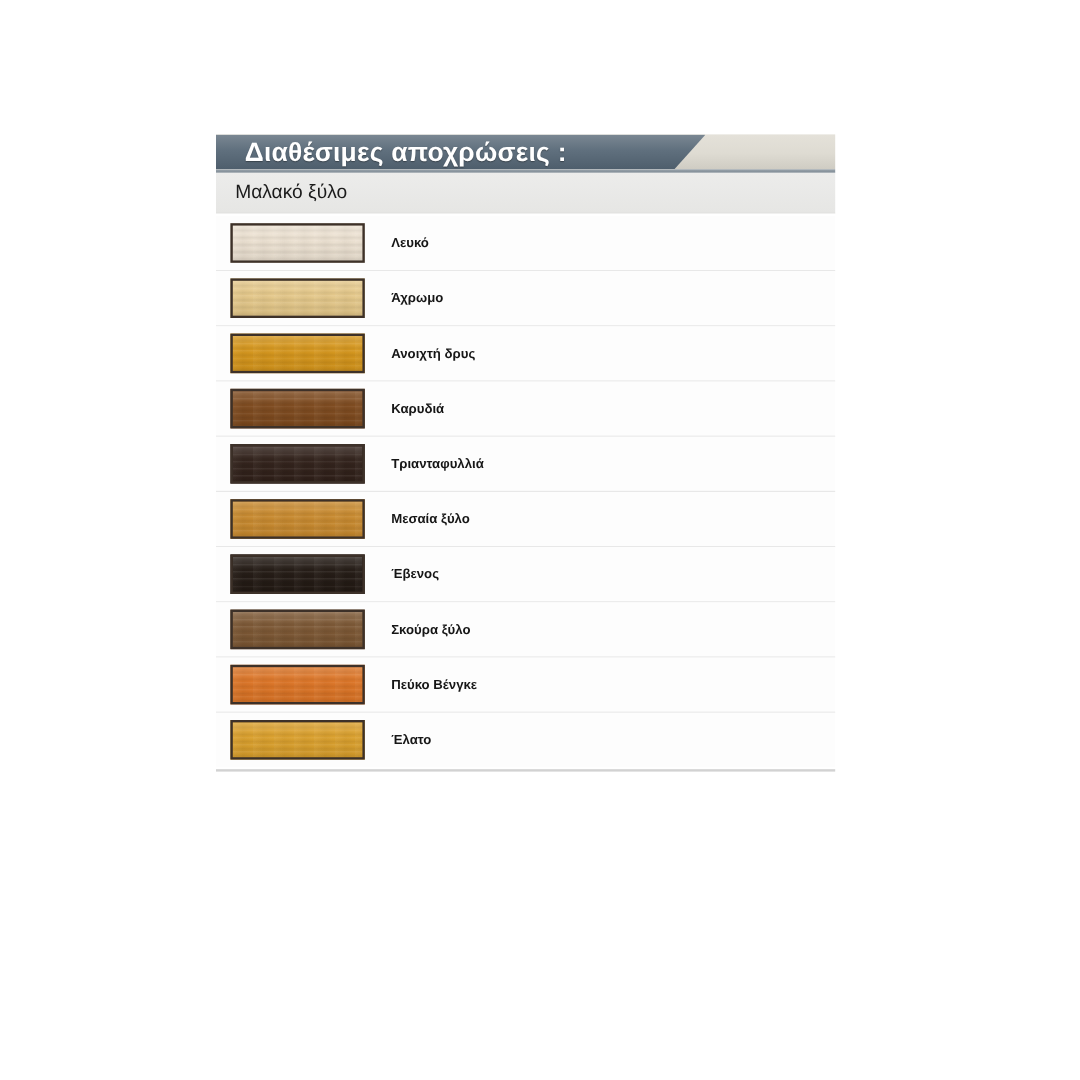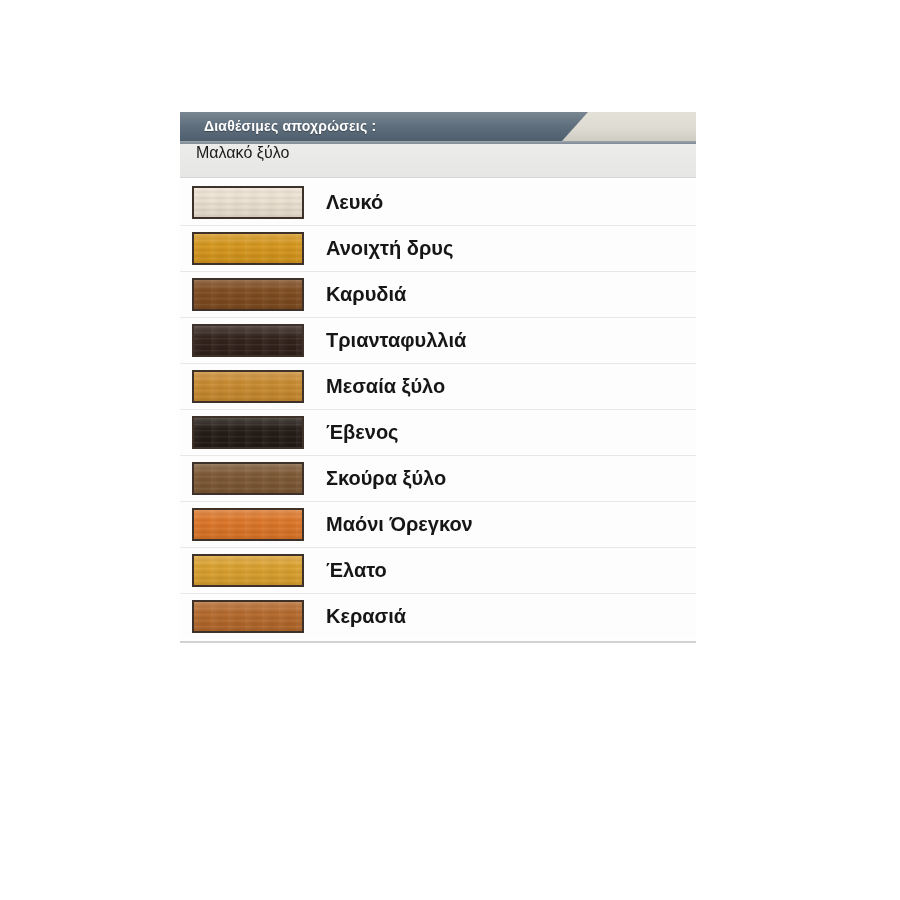--- a/index.html
+++ b/index.html
@@ -38,37 +38,38 @@
     background: linear-gradient(to bottom, #7b8893 0%, #60707e 45%, #4e5e6c 100%);
     clip-path: polygon(0 0, 100% 0, calc(100% - 26px) 100%, 0 100%);
   }
   .header-title {
     position: absolute;
     left: 24px;
     top: 0;
     height: 29px;
     line-height: 29px;
     color: #ffffff;
-    font-size: 14px;
+    font-size: 22px;
     font-weight: bold;
     letter-spacing: 0.2px;
     white-space: nowrap;
     text-shadow: 0 1px 1px rgba(0,0,0,0.35);
   }
   .header-underline {
     height: 3px;
     background: linear-gradient(to bottom, #9aa4ac 0%, #7e8a94 100%);
   }
 
   
   .subheader {
     height: 33px;
     background: linear-gradient(to bottom, #ececeb 0%, #e6e6e4 100%);
     border-bottom: 1px solid #d7d7d4;
     display: flex;
+    align-items: center;
   }
   .subheader-label {
     padding-left: 16px;
     font-size: 16px;
     color: #1b1b1b;
     font-weight: normal;
     white-space: nowrap;
   }
 
   
@@ -121,21 +122,21 @@
   .swatch .sheen {
     position: absolute;
     inset: 0;
     background: linear-gradient(to bottom,
       rgba(255,255,255,0.18) 0%,
       rgba(255,255,255,0.02) 38%,
       rgba(0,0,0,0.06) 100%);
     pointer-events: none;
   }
   .shade-label {
-    font-size: 20px;
+    font-size: 11px;
     font-weight: bold;
     color: #161616;
     white-space: nowrap;
     padding-left: 16px;
   }
 
   .list-bottom-rule {
     height: 2px;
     background: #d2d2d2;
     margin-top: 2px;
@@ -161,20 +162,29 @@
         <div class="swatch-cell">
           <div class="swatch" style="background: rgb(237, 226, 210);">
             <div class="grain"></div>
             <div class="sheen"></div>
           </div>
         </div>
         <span class="shade-label">Λευκό</span>
       </div>
       <div class="row">
         <div class="swatch-cell">
+          <div class="swatch" style="background: rgb(230, 201, 138);">
+            <div class="grain"></div>
+            <div class="sheen"></div>
+          </div>
+        </div>
+        <span class="shade-label">Άχρωμο</span>
+      </div>
+      <div class="row">
+        <div class="swatch-cell">
           <div class="swatch" style="background: rgb(214, 150, 27);">
             <div class="grain"></div>
             <div class="sheen"></div>
           </div>
         </div>
         <span class="shade-label">Ανοιχτή δρυς</span>
       </div>
       <div class="row">
         <div class="swatch-cell">
           <div class="swatch" style="background: rgb(126, 74, 30);">
@@ -220,36 +230,27 @@
         </div>
         <span class="shade-label">Σκούρα ξύλο</span>
       </div>
       <div class="row">
         <div class="swatch-cell">
           <div class="swatch" style="background: rgb(221, 117, 38);">
             <div class="grain"></div>
             <div class="sheen"></div>
           </div>
         </div>
-        <span class="shade-label">Μαόνι Όρεγκον</span>
+        <span class="shade-label">Πεύκο Βένγκε</span>
       </div>
       <div class="row">
         <div class="swatch-cell">
           <div class="swatch" style="background: rgb(219, 160, 44);">
             <div class="grain"></div>
             <div class="sheen"></div>
           </div>
         </div>
         <span class="shade-label">Έλατο</span>
-      </div>
-      <div class="row">
-        <div class="swatch-cell">
-          <div class="swatch" style="background: rgb(180, 104, 42);">
-            <div class="grain"></div>
-            <div class="sheen"></div>
-          </div>
-        </div>
-        <span class="shade-label">Κερασιά</span>
       </div>
     </div>
   <div class="list-bottom-rule"></div>
 
 </div>
 
 </body></html>

